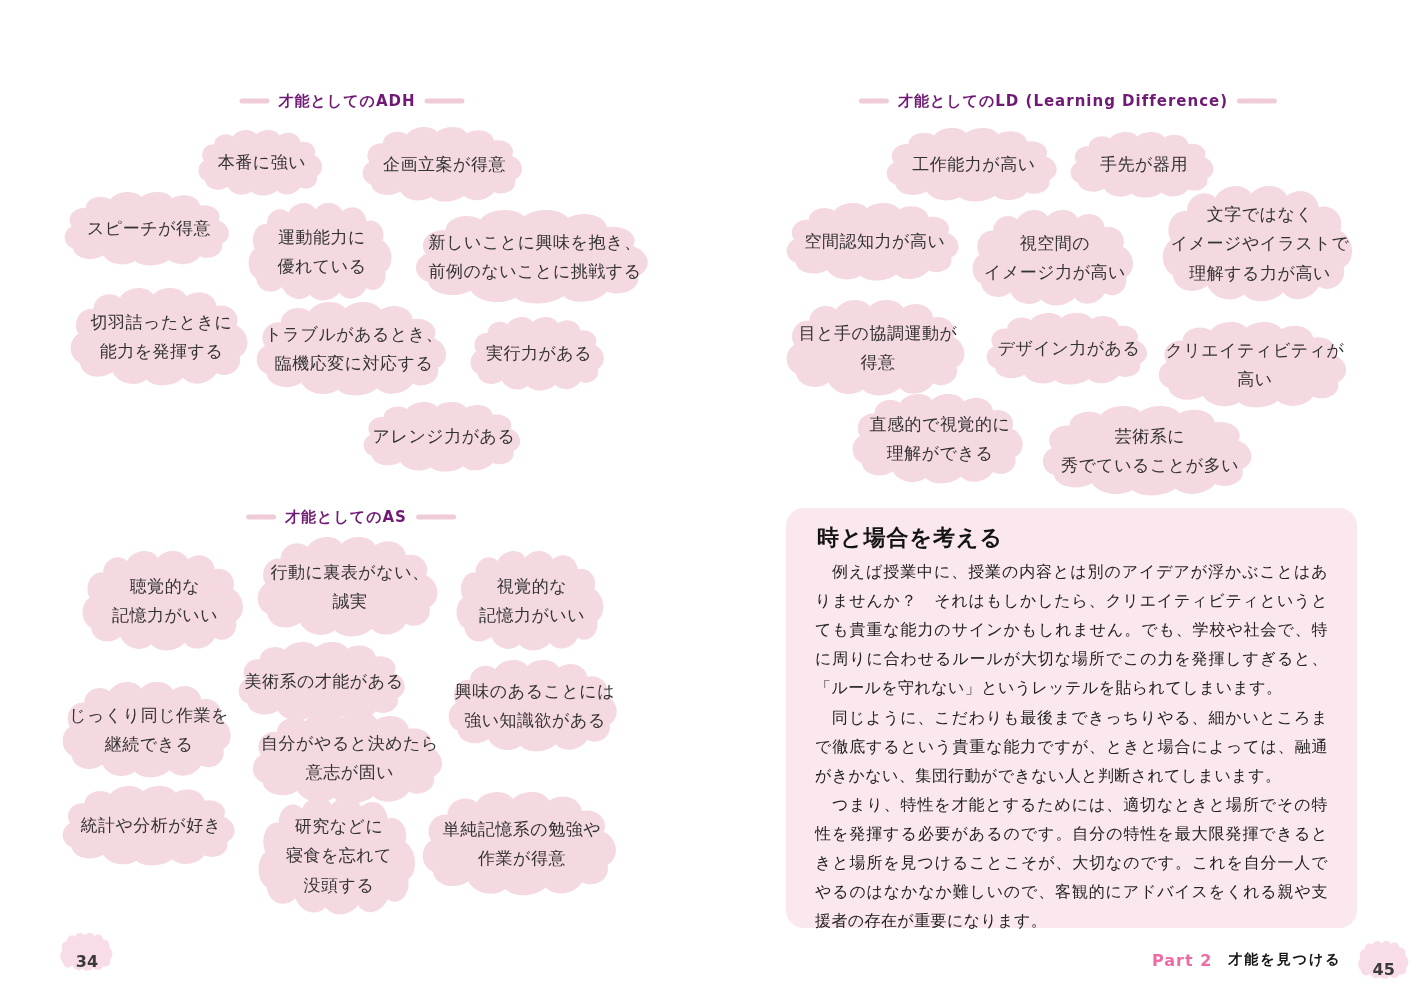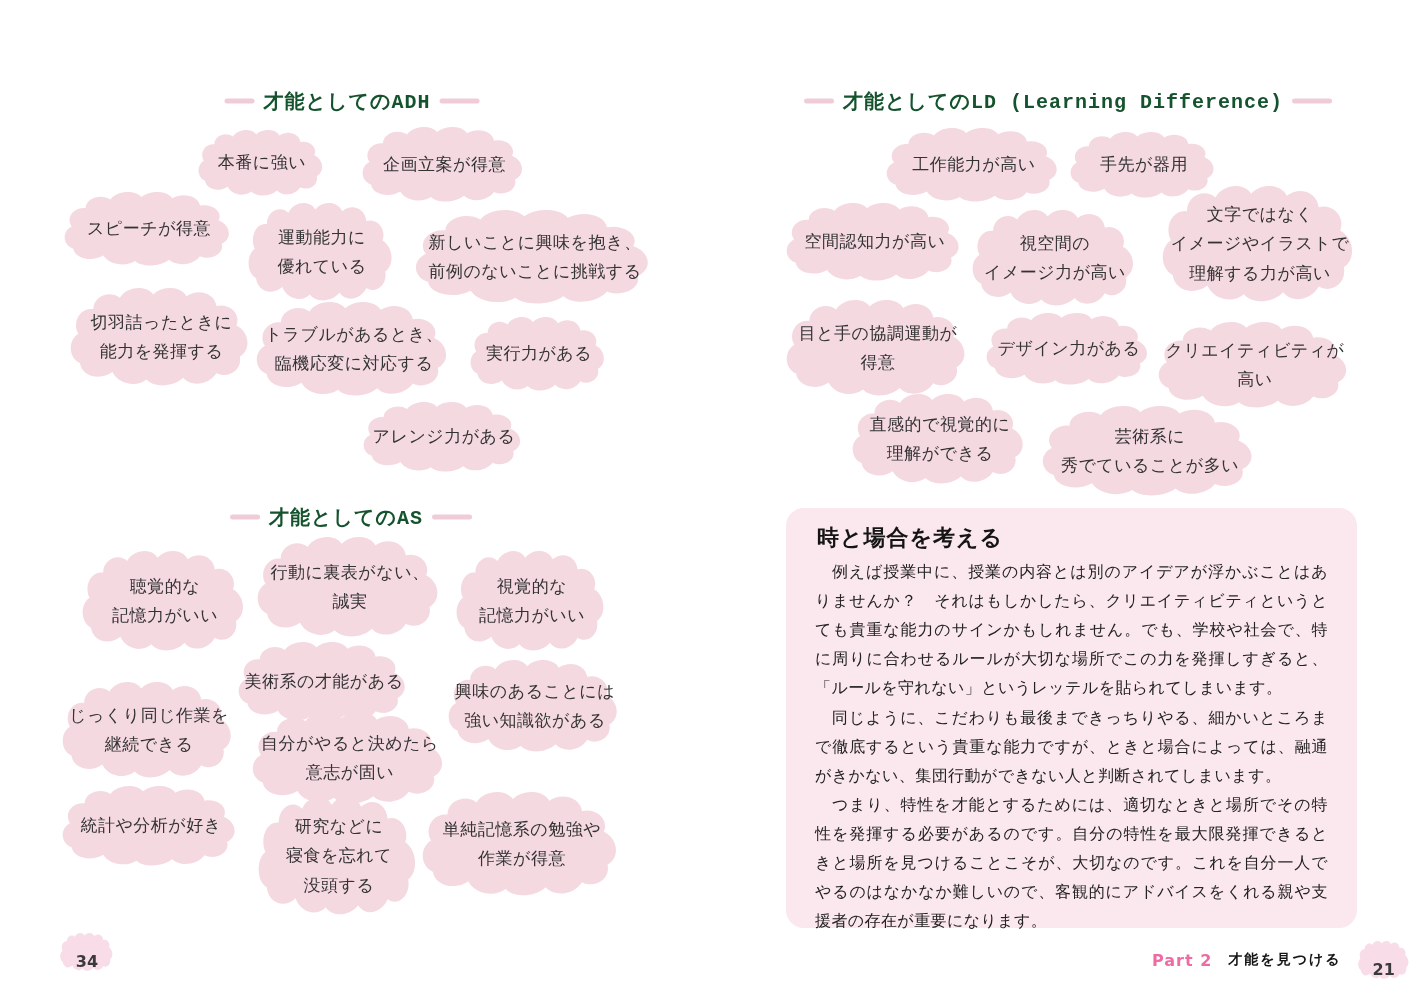--- a/index.html
+++ b/index.html
@@ -9,21 +9,21 @@
     color:#2b2b2b;overflow:hidden;margin:0 auto;
   }
   
   .sec-header{
     position:absolute;transform:translate(-50%,-50%);
     display:flex;align-items:center;gap:9px;white-space:nowrap;
   }
   .sec-header .dash{height:5px;border-radius:3px;background:#efccd8;}
   .sec-header .dash.l{width:30px;}
   .sec-header .dash.r{width:40px;}
-  .sec-title{font-size:20px;font-weight:bold;color:#14532d;letter-spacing:1px;font-family:Liberation Mono, monospace;}
+  .sec-title{font-size:15px;font-weight:bold;color:#701a75;letter-spacing:1px;}
   
   .cloud{position:absolute;display:flex;align-items:center;justify-content:center;text-align:center;}
   .cloud svg.bg{position:absolute;inset:0;width:100%;height:100%;fill:#f5d9e1;}
   .cloud .txt{
     position:relative;z-index:1;font-size:17px;line-height:1.72;
     color:#333;white-space:pre-line;letter-spacing:0.5px;
   }
   
   .note-box{
     position:absolute;left:786px;top:508px;width:571px;height:420px;
@@ -288,17 +288,17 @@
     <p>　つまり、特性を才能とするためには、適切なときと場所でその特性を発揮する必要があるのです。自分の特性を最大限発揮できるときと場所を見つけることこそが、大切なのです。これを自分一人でやるのはなかなか難しいので、客観的にアドバイスをくれる親や支援者の存在が重要になります。</p>
   </div>
 
   <div class="footer-right">
     <span class="part-label">Part 2</span>
     <span class="chapter-title">才能を見つける</span>
     <span class="page-blob">
       <svg class="bg" viewBox="0 0 220 120" preserveAspectRatio="none">
           <use href="#cloudShape"></use>
         </svg>
-      <span class="num">21</span>
+      <span class="num">45</span>
     </span>
   </div>
 
 </div>
 
 </body></html>

